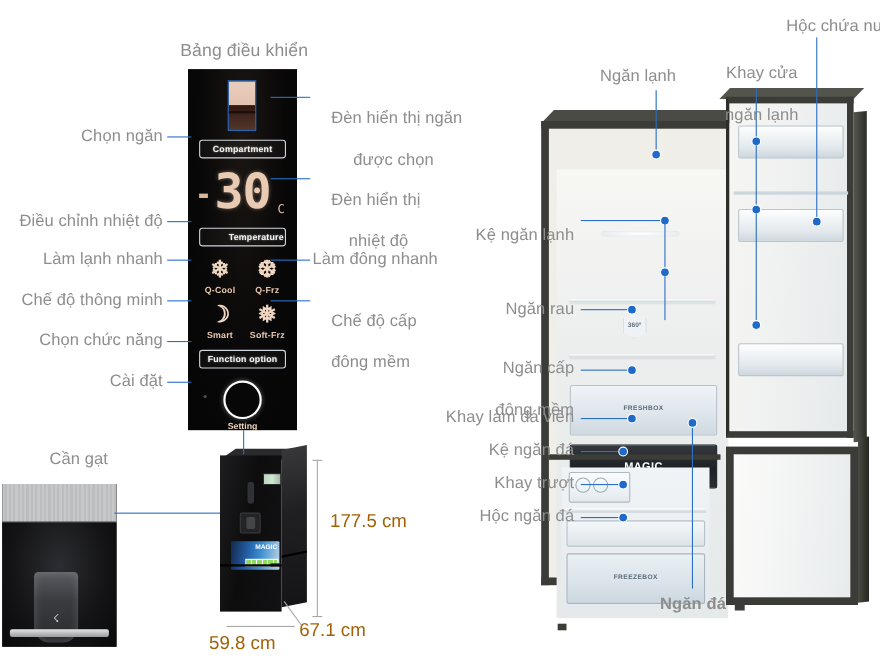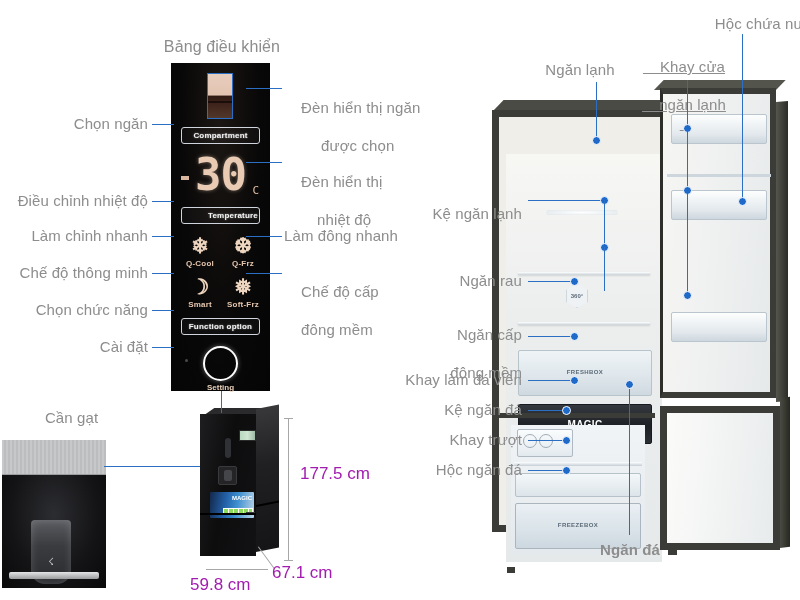--- a/index.html
+++ b/index.html
@@ -179,21 +179,21 @@
   #sideStickerBars{
     position:absolute; left:13px; bottom:3px; width:30px; height:7px;
     background: repeating-linear-gradient(90deg,#8ddc5a 0 4px,#ffffff 4px 5px);
     border:1px solid #ffffff;
   }
   #sideHandle{ position:absolute; left:46px; top:98px; width:9px;height:3px;background:#3c3c3e;}
   #sideTube{ position:absolute; left:25px; top:24px; width:6px; height:20px; background:#2f3136; border-radius:3px;}
 
   
   .dimline{ position:absolute; background:#a7a7a7; }
-  .dimtxt{ position:absolute; color:#a21caf; font-size:17px; font-family:"Liberation Sans",sans-serif;}
+  .dimtxt{ position:absolute; color:#a16207; font-size:17px; font-family:"Liberation Sans",sans-serif;}
 
   
   #fridge { position:absolute; left:492px; top:80px; width:300px; height:480px; }
 
   
   #cab {
     position:absolute; left:0; top:30px; width:170px; height:422px;
     background:#efeee9;
     border: 7px solid #3b3c37;
     border-right: none;
@@ -362,21 +362,21 @@
     <div id="dialDot"></div>
     <div id="dialLbl">Setting</div>
   </div>
 
   <div class="lbl r" style="left:0px;  top:114px; width:148px;">Chọn ngăn</div>
   <div class="ln lnh" style="left:152px; top:124px; width:22px;"></div>
 
   <div class="lbl r" style="left:0px;  top:191px; width:148px;">Điều chỉnh nhiệt độ</div>
   <div class="ln lnh" style="left:152px; top:201px; width:22px;"></div>
 
-  <div class="lbl r" style="left:0px;  top:226px; width:148px;">Làm chỉnh nhanh</div>
+  <div class="lbl r" style="left:0px;  top:226px; width:148px;">Làm lạnh nhanh</div>
   <div class="ln lnh" style="left:152px; top:236px; width:22px;"></div>
 
   <div class="lbl r" style="left:0px;  top:263px; width:148px;">Chế độ thông minh</div>
   <div class="ln lnh" style="left:152px; top:273px; width:22px;"></div>
 
   <div class="lbl r" style="left:0px;  top:300px; width:148px;">Chọn chức năng</div>
   <div class="ln lnh" style="left:152px; top:310px; width:22px;"></div>
 
   <div class="lbl r" style="left:0px;  top:337px; width:148px;">Cài đặt</div>
   <div class="ln lnh" style="left:152px; top:347px; width:22px;"></div>
@@ -492,21 +492,21 @@
 
     <div id="fdoorEdge"></div>
     <div id="fdoor"></div>
     <div id="footR"></div>
   </div>
 
   <div class="lbl c" style="left:525px; top:60px; width:110px;">Ngăn lạnh</div>
   <div class="ln lnv" style="left:596px; top:82px; height:58px;"></div>
   <div class="dot" style="left:592px; top:136px;"></div>
 
-  <div class="lbl c" style="left:636px; top:38px; width:96px;text-decoration:underline;">
+  <div class="lbl c" style="left:636px; top:38px; width:96px;">
     <span>Khay cửa</span><br>
     <span>ngăn lạnh</span>
   </div>
   <div class="ln lnv" style="left:687px; top:80px; height:48px;"></div>
   <div class="dot" style="left:683px; top:124px;"></div>
   <div class="ln lnv" style="left:687px; top:132px; height:58px;"></div>
   <div class="dot" style="left:683px; top:186px;"></div>
   <div class="ln lnv" style="left:687px; top:194px; height:100px;"></div>
   <div class="dot" style="left:683px; top:291px;"></div>
 

